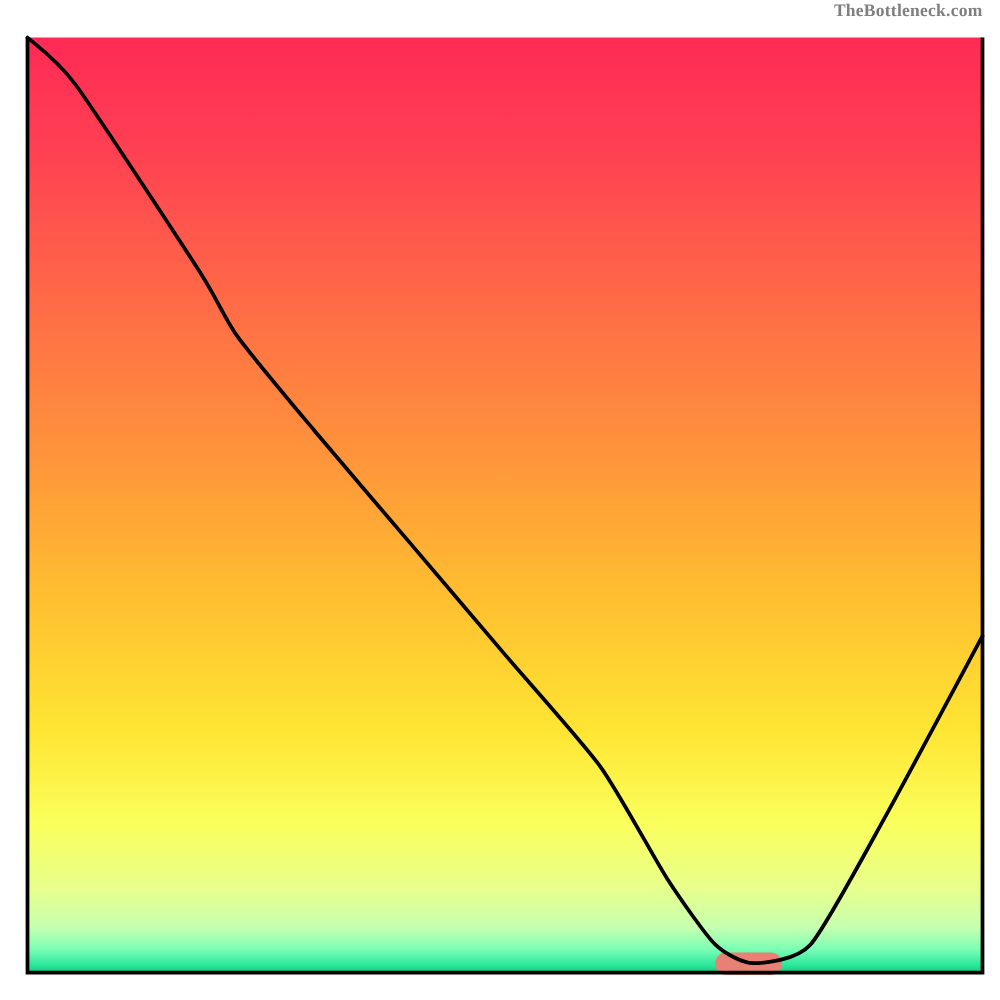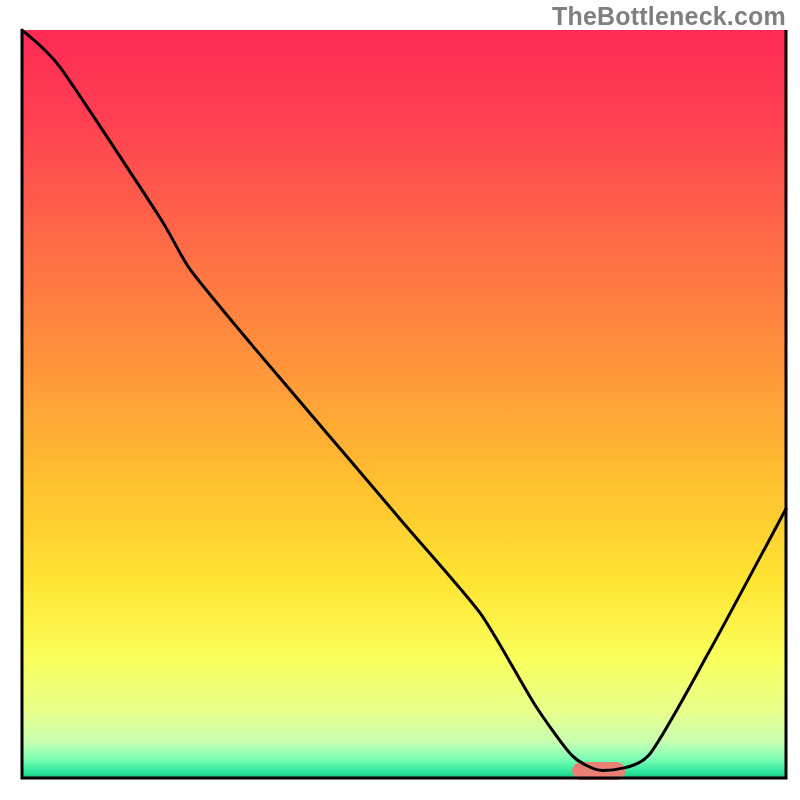--- a/index.html
+++ b/index.html
@@ -12,22 +12,22 @@
   }
   .chart-container {
     position: relative;
     width: 800px;
     height: 800px;
   }
   .attribution {
     position: absolute;
     top: 2px;
     right: 14px;
-    font-family: Liberation Sans, sans-serif;
-    font-size: 25px;
+    font-family: Liberation Serif, serif;
+    font-size: 14px;
     font-weight: 600;
     color: #7f7f7f;
     letter-spacing: 0.2px;
   }
   svg {
     display: block;
   }
 </style>
 </head>
 <body>

